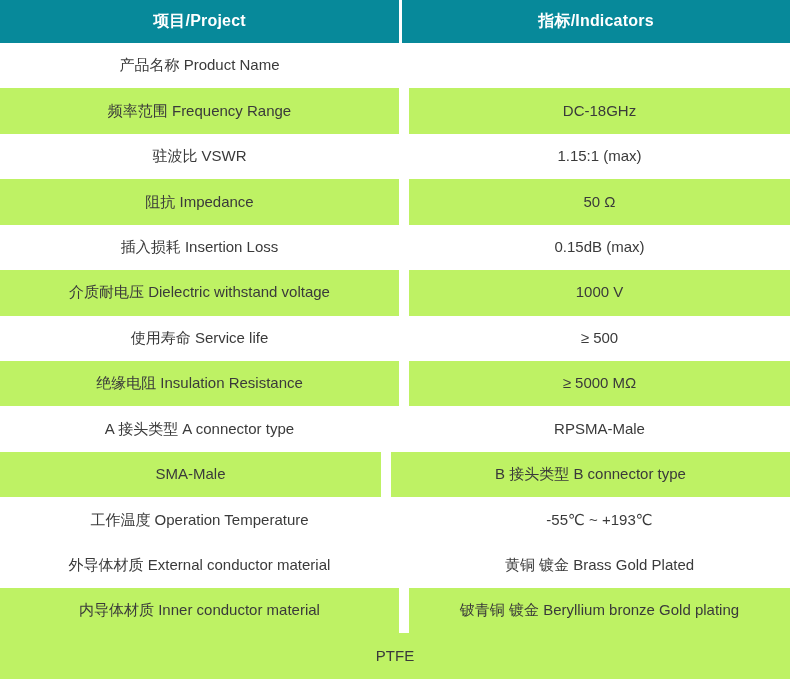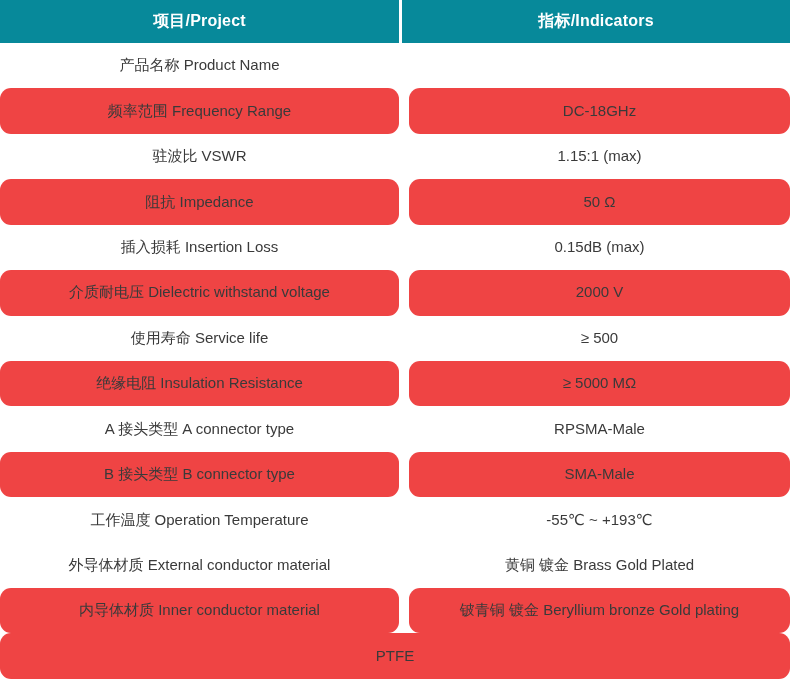--- a/index.html
+++ b/index.html
@@ -70,22 +70,21 @@
     font-size: 15px;
     color: #3a3a3a;
     text-align: center;
     padding: 0 8px;
     box-sizing: border-box;
     line-height: 1.25;
     background: #ffffff;
   }
 
   .spec-row.shaded .spec-cell {
-    background: #ef4444;
-    border-radius: 11px;
+    background: #bef264;
   }
 
   .spec-row.plain .spec-cell {
     background: #ffffff;
   }
 </style>
 </head>
 <body>
 
 <div id="spec-table">
@@ -116,41 +115,41 @@
       <div class="spec-cell col-indicator">50 Ω</div>
     </div>
 
     <div class="spec-row plain">
       <div class="spec-cell col-project">插入损耗 Insertion Loss</div>
       <div class="spec-cell col-indicator">0.15dB (max)</div>
     </div>
 
     <div class="spec-row shaded">
       <div class="spec-cell col-project">介质耐电压 Dielectric withstand voltage</div>
-      <div class="spec-cell col-indicator">2000 V</div>
+      <div class="spec-cell col-indicator">1000 V</div>
     </div>
 
     <div class="spec-row plain">
       <div class="spec-cell col-project">使用寿命 Service life</div>
       <div class="spec-cell col-indicator">≥ 500</div>
     </div>
 
     <div class="spec-row shaded">
       <div class="spec-cell col-project">绝缘电阻 Insulation Resistance</div>
       <div class="spec-cell col-indicator">≥ 5000 MΩ</div>
     </div>
 
     <div class="spec-row plain">
       <div class="spec-cell col-project">A 接头类型 A connector type</div>
       <div class="spec-cell col-indicator">RPSMA-Male</div>
     </div>
 
     <div class="spec-row shaded">
+      <div class="spec-cell col-indicator">SMA-Male</div>
       <div class="spec-cell col-project">B 接头类型 B connector type</div>
-      <div class="spec-cell col-indicator">SMA-Male</div>
     </div>
 
     <div class="spec-row plain">
       <div class="spec-cell col-project">工作温度 Operation Temperature</div>
       <div class="spec-cell col-indicator">-55℃ ~ +193℃</div>
     </div>
 
     <div class="spec-row plain">
       <div class="spec-cell col-project">外导体材质 External conductor material</div>
       <div class="spec-cell col-indicator">黄铜 镀金 Brass Gold Plated</div>

